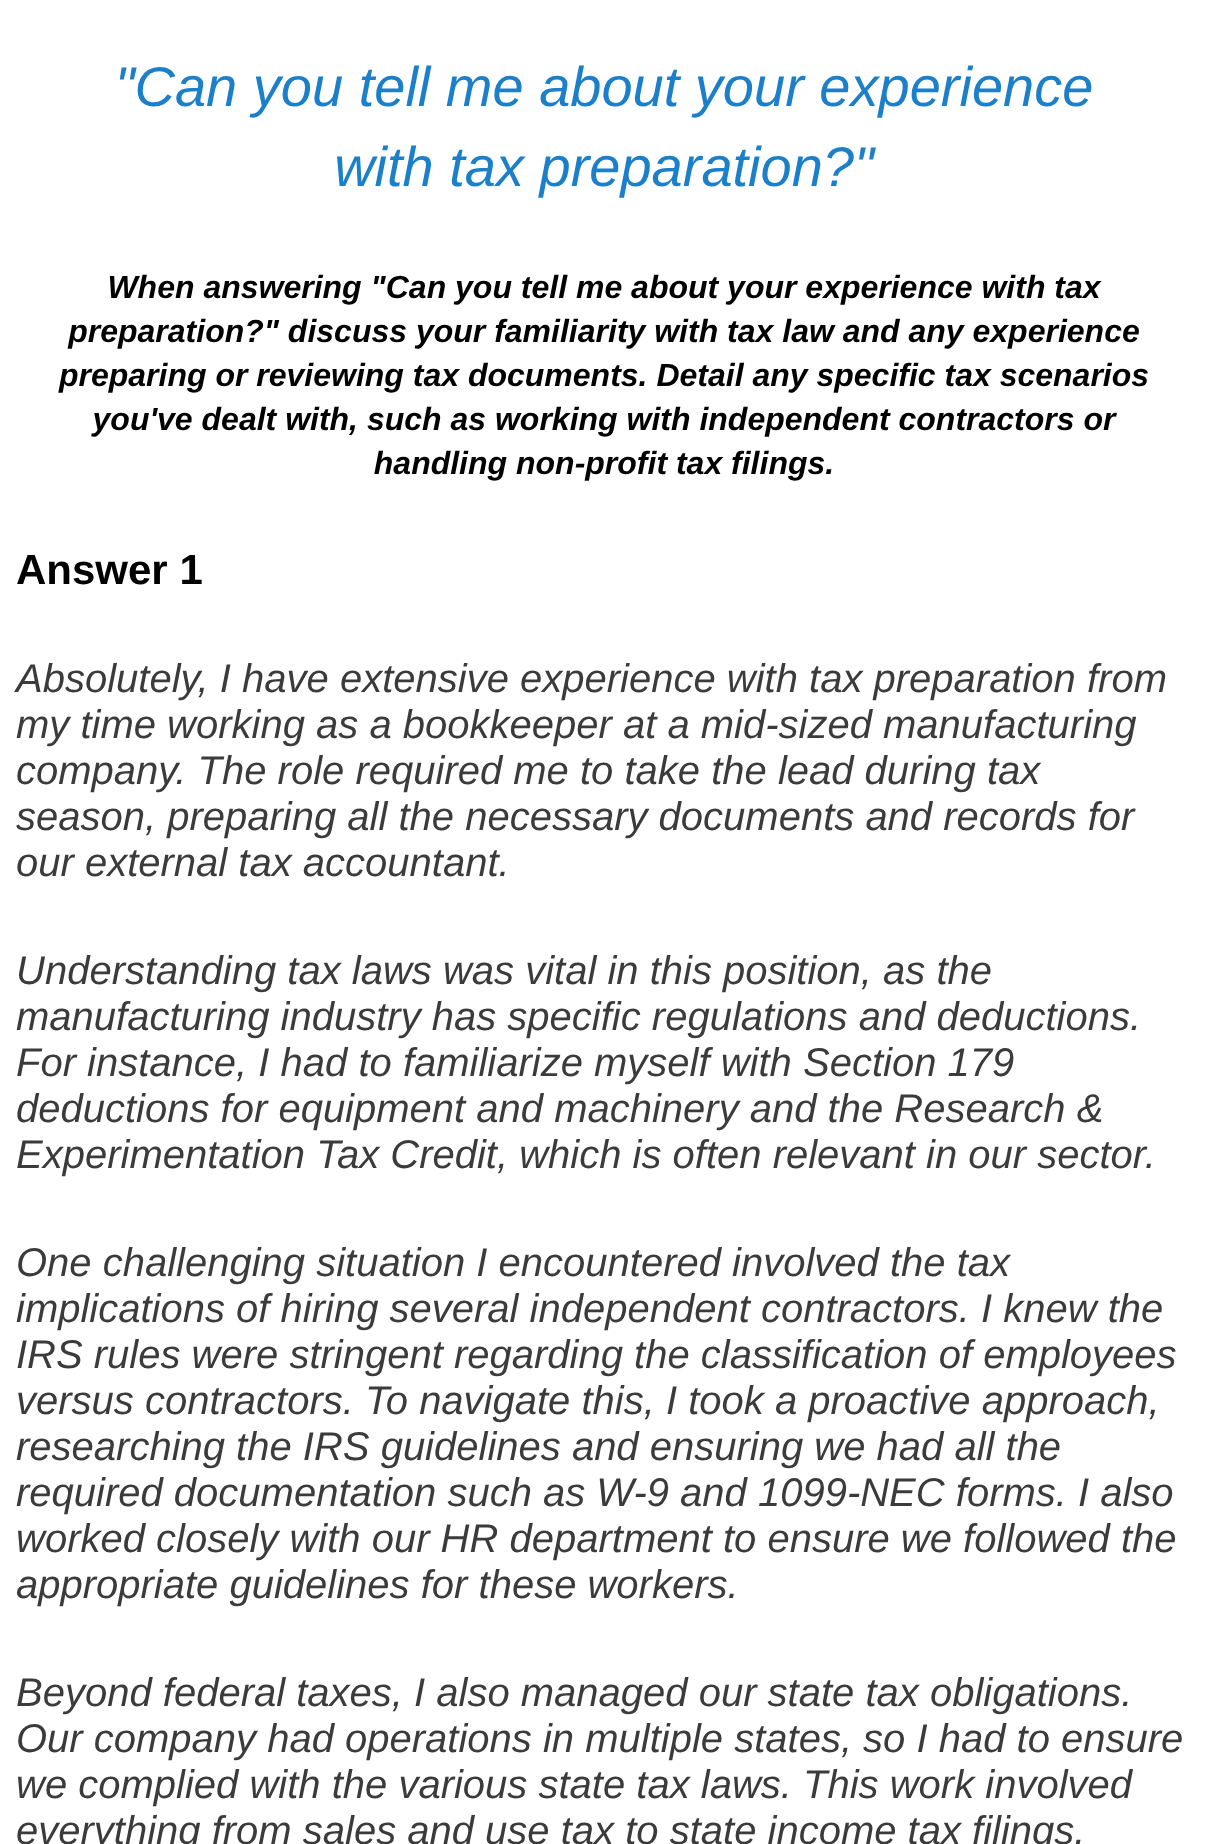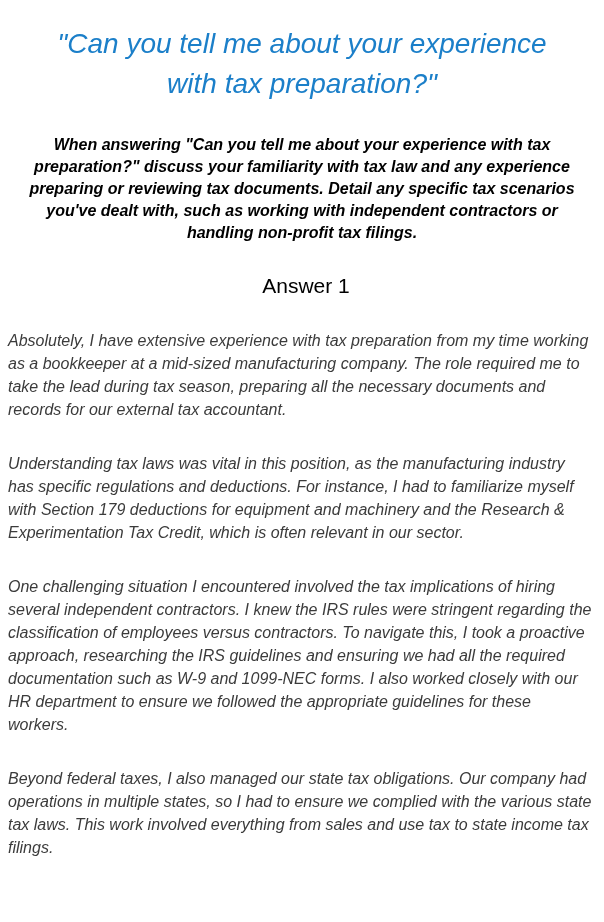--- a/index.html
+++ b/index.html
@@ -33,33 +33,32 @@
     font-weight: bold;
     font-size: 16px;
     line-height: 22px;
     color: #000000;
     padding: 0 12px;
   }
   .answer-heading {
     margin-top: 30px;
     margin-left: 8px;
     font-size: 21px;
-    font-weight: 400;
+    font-weight: 700;
     font-style: normal;
     color: #000000;
-    text-align: center;
   }
   .answer-body {
     margin-top: 23px;
     padding: 0 10px 0 8px;
   }
   .answer-body p {
     font-style: italic;
     font-weight: 400;
-    font-size: 16px;
+    font-size: 20px;
     line-height: 23px;
     color: #3B3B3B;
     margin-bottom: 28px;
     margin-top: 31px;
   }
 </style>
 </head>
 <body>
 
 <div class="page">

